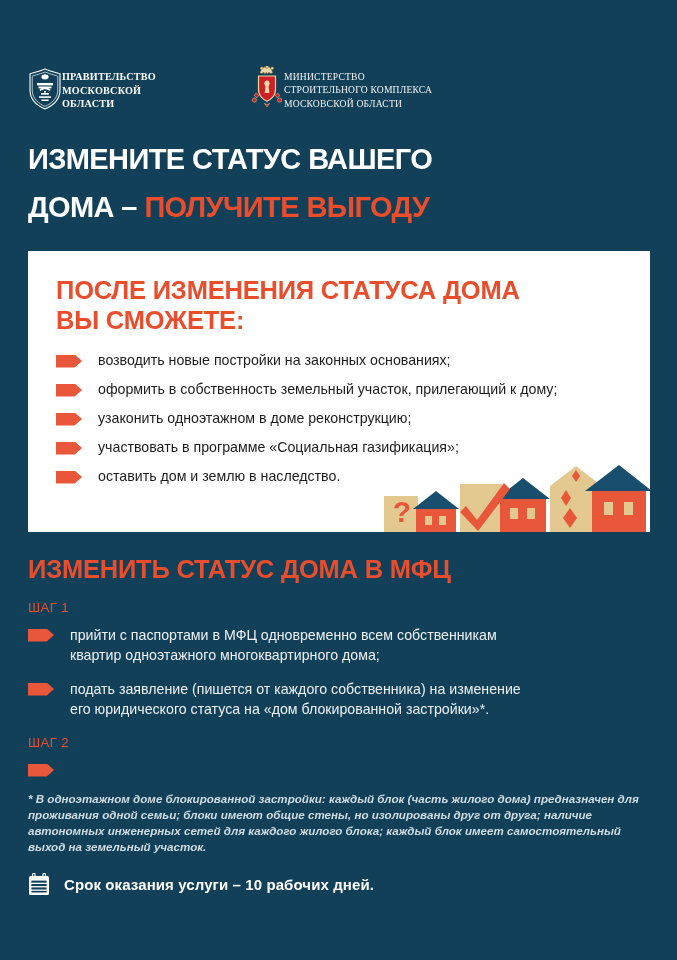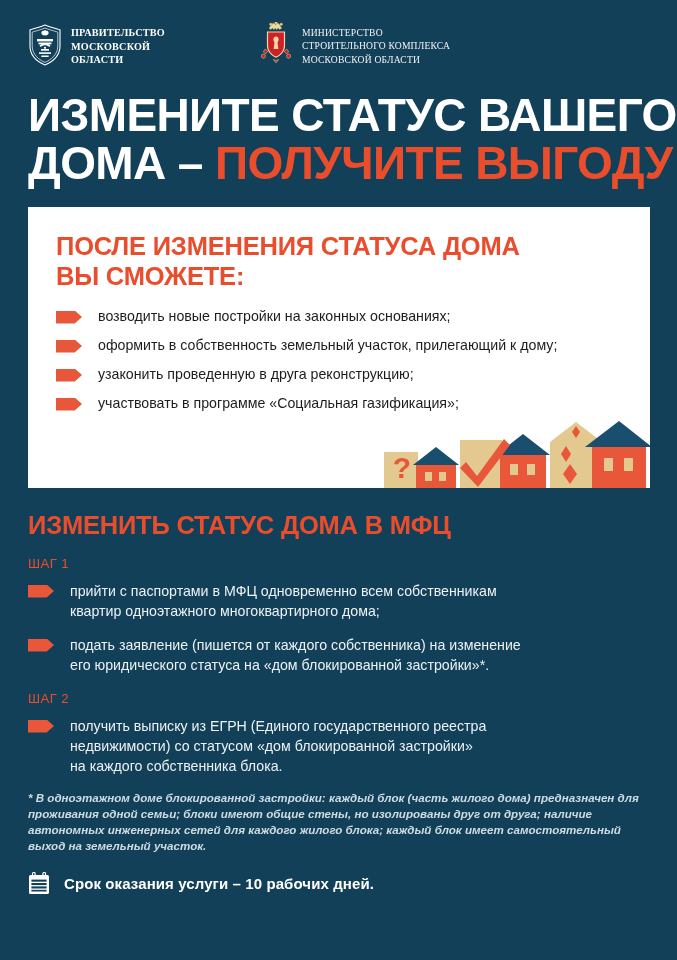--- a/index.html
+++ b/index.html
@@ -25,21 +25,21 @@
   
   .header {
     display: flex;
     align-items: flex-start;
     padding: 24px 0 0 28px;
     gap: 0;
   }
   .logo-block {
     display: flex;
     align-items: flex-start;
-    gap: 9px;
+    margin-top: 44px;
   }
   .logo-block.second {
     margin-left: 94px;
   }
   .crest-mo {
     width: 34px;
     height: 42px;
     flex: 0 0 auto;
   }
   .crest-min {
@@ -68,21 +68,21 @@
     line-height: 12.3px;
     font-weight: normal;
     color: #f2f4f6;
   }
 
   
   .main-title {
     margin: 24px 0 0 28px;
     width: 625px;
     font-weight: bold;
-    font-size: 46px;
+    font-size: 29px;
     line-height: 48px;
     letter-spacing: -0.6px;
     color: #ffffff;
     text-transform: uppercase;
   }
   .main-title .accent {
     color: #ea4d2c;
   }
   .title-line { display: block; white-space: nowrap; }
 
@@ -290,27 +290,33 @@
       </li>
       <li>
         <span class="bullet"></span>
         <span class="li-text">
           <span>оформить в собственность земельный участок, прилегающий к дому;</span>
         </span>
       </li>
       <li>
         <span class="bullet"></span>
         <span class="li-text">
-          <span>узаконить проведенную в друга реконструкцию;</span>
+          <span>узаконить одноэтажном в доме реконструкцию;</span>
         </span>
       </li>
       <li>
         <span class="bullet"></span>
         <span class="li-text">
           <span>участвовать в программе «Социальная газификация»;</span>
+        </span>
+      </li>
+      <li>
+        <span class="bullet"></span>
+        <span class="li-text">
+          <span>оставить дом и землю в наследство.</span>
         </span>
       </li>
     </ul>
 
     <svg class="houses" viewBox="0 0 270 72">
 
       <g>
         <rect x="4" y="36" width="34" height="36" fill="#e3c98f"></rect>
         <rect x="36" y="48" width="40" height="24" fill="#e8573a"></rect>
         <path d="M33 49 L56 31 L79 49 Z" fill="#1a4e6e"></path>
@@ -358,25 +364,20 @@
         <span>подать заявление (пишется от каждого собственника) на изменение</span>
         <span class="sub">его юридического статуса на «дом блокированной застройки»*.</span>
       </span>
     </li>
   </ul>
 
   <div class="step-label">ШАГ 2</div>
   <ul class="step-list">
     <li>
       <span class="bullet"></span>
-      <span class="li-text">
-        <span>получить выписку из ЕГРН (Единого государственного реестра</span>
-        <span class="sub">недвижимости) со статусом «дом блокированной застройки»</span>
-        <span class="sub">на каждого собственника блока.</span>
-      </span>
     </li>
   </ul>
 
   <p class="footnote">* В одноэтажном доме блокированной застройки: каждый блок (часть жилого дома) предназначен для проживания одной семьи; блоки имеют общие стены, но изолированы друг от друга; наличие автономных инженерных сетей для каждого жилого блока; каждый блок имеет самостоятельный выход на земельный участок.</p>
 
   <div class="bottombar">
     <svg class="cal-icon" viewBox="0 0 22 23">
       <rect x="4.5" y="0.5" width="2.6" height="4.5" rx="1.1" fill="none" stroke="#ffffff" stroke-width="1.2"></rect>
       <rect x="14.9" y="0.5" width="2.6" height="4.5" rx="1.1" fill="none" stroke="#ffffff" stroke-width="1.2"></rect>
       <rect x="1" y="3" width="20" height="19" rx="1.6" fill="#ffffff"></rect>

